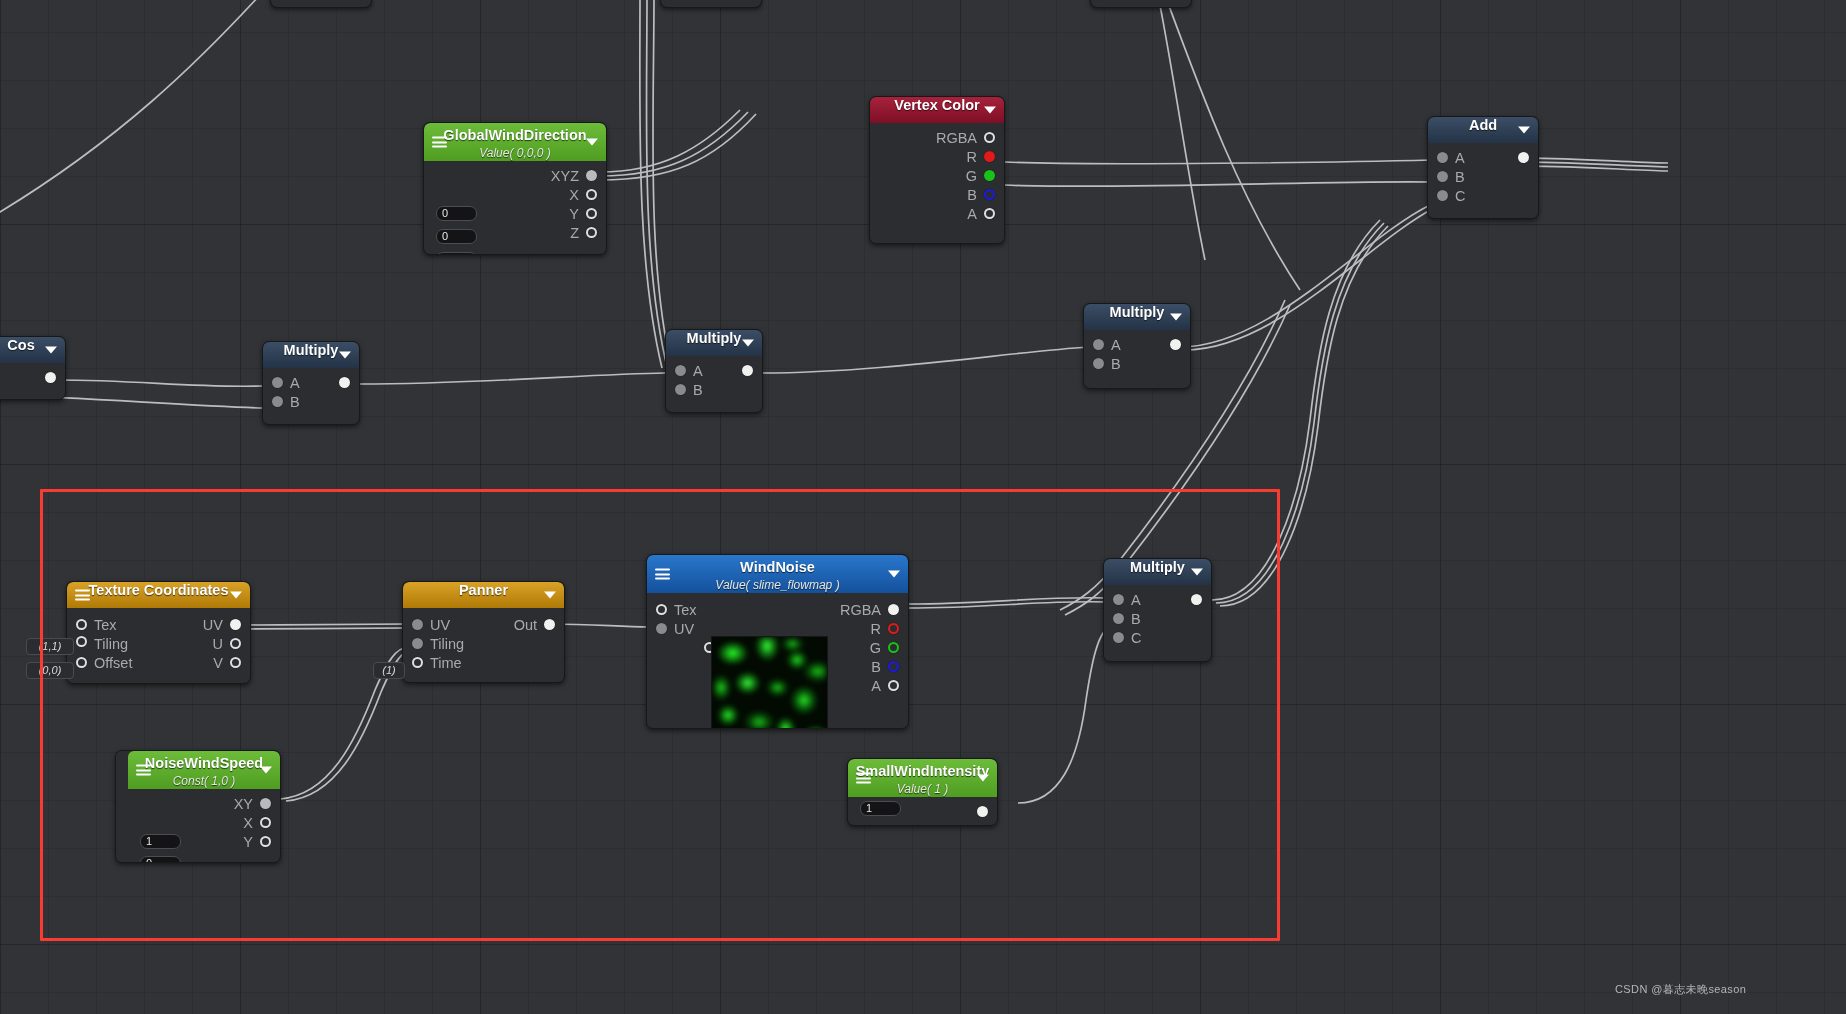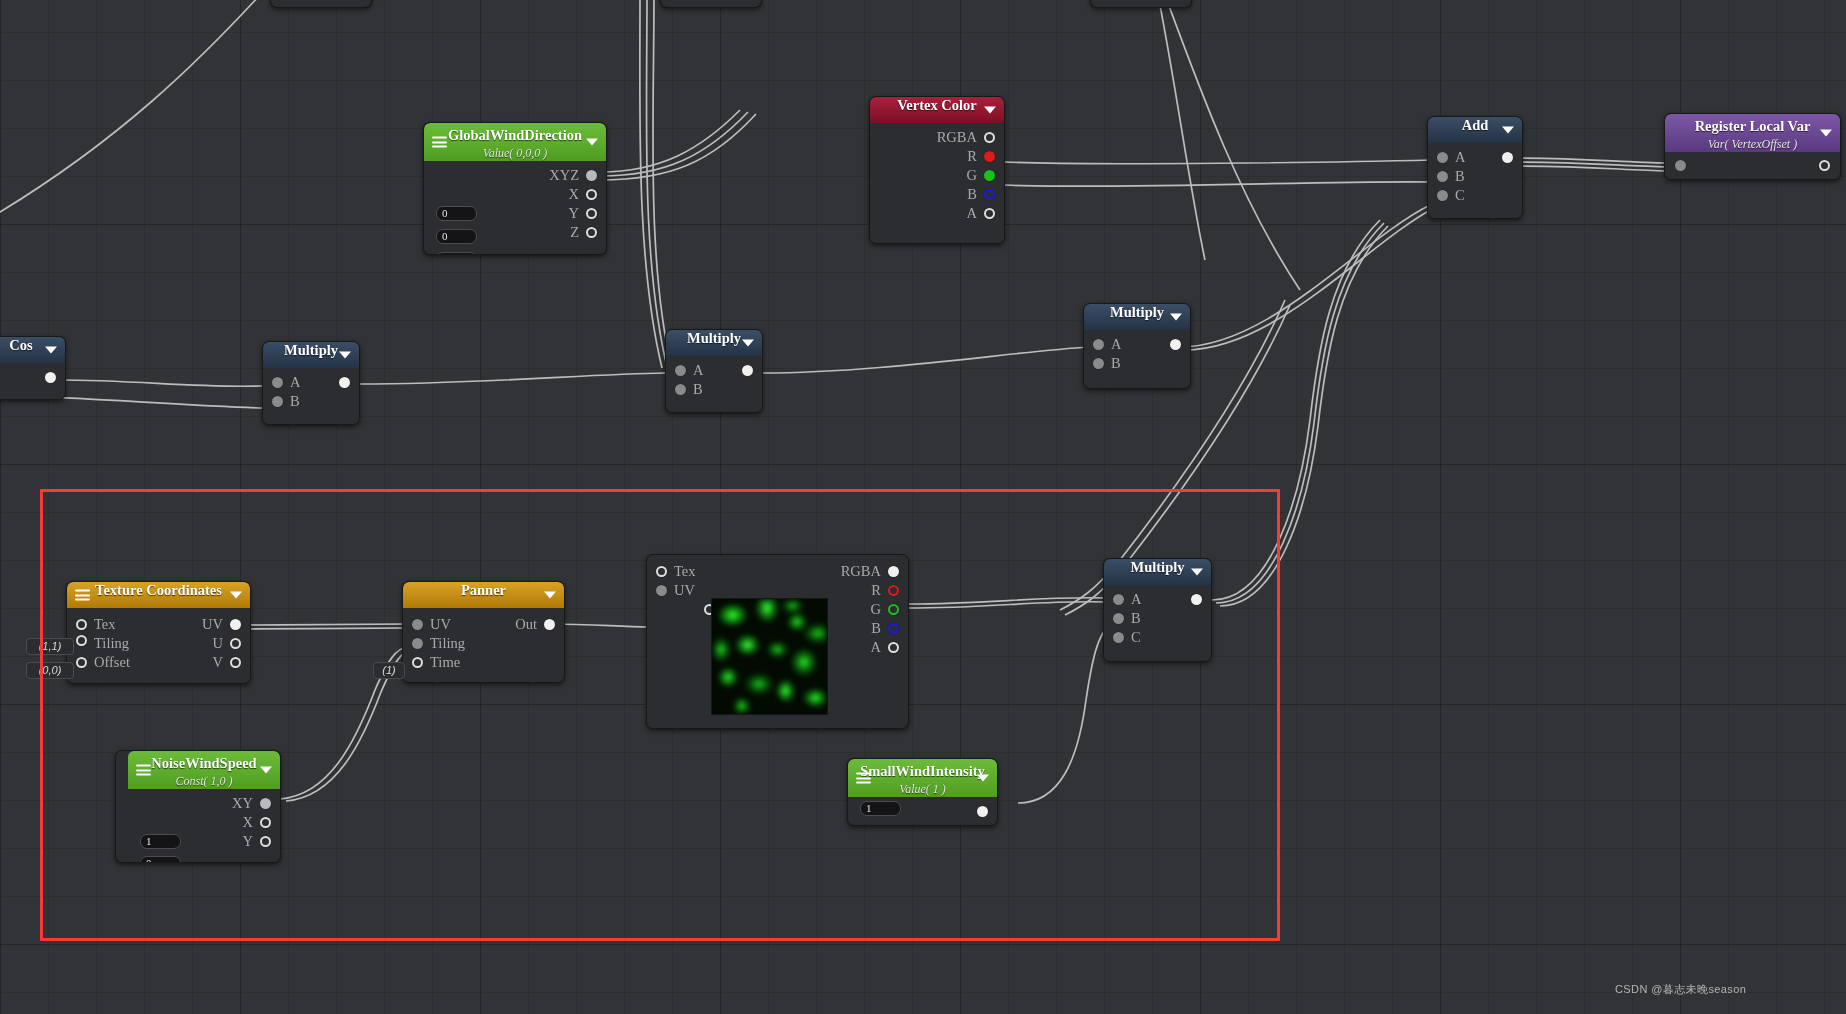--- a/index.html
+++ b/index.html
@@ -26,21 +26,20 @@
 
   .node {
     position: absolute;
     background: #2c2d30;
     border: 1px solid #17181a;
     border-radius: 7px;
     box-shadow: 0 2px 5px rgba(0,0,0,0.55);
     color: #c9cacb;
     font-size: 15px;
     overflow: hidden;
-    font-family: Liberation Serif, serif;
   }
   .node-header {
     position: relative;
     height: 26px;
     line-height: 26px;
     text-align: center;
     font-weight: bold;
     font-size: 14.5px;
     color: #ffffff;
     text-shadow: 0 1px 1px rgba(0,0,0,.65);
@@ -373,21 +372,21 @@
       <div class="row left">
         <span class="port in gray"></span>
         <span class="lbl">B</span>
       </div>
       <div class="row right" style="position:absolute; right:0; top:5px; width:100%;">
         <span class="port out white"></span>
       </div>
     </div>
   </div>
 
-  <div class="node" style="left:1427px; top:116px; width:96px; height:103px;">
+  <div class="node" style="left:1427px; top:116px; width:112px; height:103px;">
     <div class="node-header" style="background:linear-gradient(#3b4e66,#243346);">
       <span class="hdr-title">Add</span>
       <span class="caret"></span>
     </div>
     <div class="node-body">
       <div class="row left">
         <span class="port in gray"></span>
         <span class="lbl">A</span>
       </div>
       <div class="row left">
@@ -397,33 +396,20 @@
       <div class="row left">
         <span class="port in gray"></span>
         <span class="lbl">C</span>
       </div>
       <div class="row right" style="position:absolute; right:0; top:5px; width:100%;">
         <span class="port out white"></span>
       </div>
     </div>
   </div>
 
-  <div class="node" style="left:1664px; top:113px; width:177px; height:67px;">
-    <div class="node-header tall" style="background:linear-gradient(#7d57a6,#5a3a80);">
-      <span class="hdr-title">Register Local Var</span>
-      <span class="sub">Var( VertexOffset )</span>
-      <span class="caret"></span>
-    </div>
-    <div class="node-body" style="padding-top:4px;">
-      <div class="row" style="justify-content:space-between; padding:0 10px;">
-        <span class="port gray"></span>
-        <span class="port hollow"></span>
-      </div>
-    </div>
-  </div>
 
   <div class="node" style="left:66px; top:581px; width:185px; height:103px;">
     <div class="node-header" style="background:linear-gradient(#d9a227,#b07a06);">
       <span class="hamburger">
           <i></i>
           <i></i>
           <i></i>
         </span>
       <span class="hdr-title">Texture Coordinates</span>
       <span class="caret"></span>
@@ -486,20 +472,30 @@
       </div>
       <div class="row left">
         <span class="port in hollow"></span>
         <span class="lbl">Time</span>
       </div>
     </div>
   </div>
   <div class="bubble" style="left:373px; top:662px; width:32px;">(1)</div>
 
   <div class="node" style="left:646px; top:554px; width:263px; height:175px;">
+    <div class="node-header tall" style="background:linear-gradient(#2a77cc,#14519c);">
+      <span class="hamburger">
+          <i></i>
+          <i></i>
+          <i></i>
+        </span>
+      <span class="hdr-title">WindNoise</span>
+      <span class="sub">Value( slime_flowmap )</span>
+      <span class="caret"></span>
+    </div>
     <div class="node-body" style="padding-top:7px;">
       <div class="row" style="justify-content:space-between; padding:0 9px;">
         <span style="display:flex;align-items:center;">
           <span class="port in hollow"></span>
           <span class="lbl">Tex</span>
         </span>
         <span style="display:flex;align-items:center;">
           <span class="lbl">RGBA</span>
           <span class="port out white"></span>
         </span>

